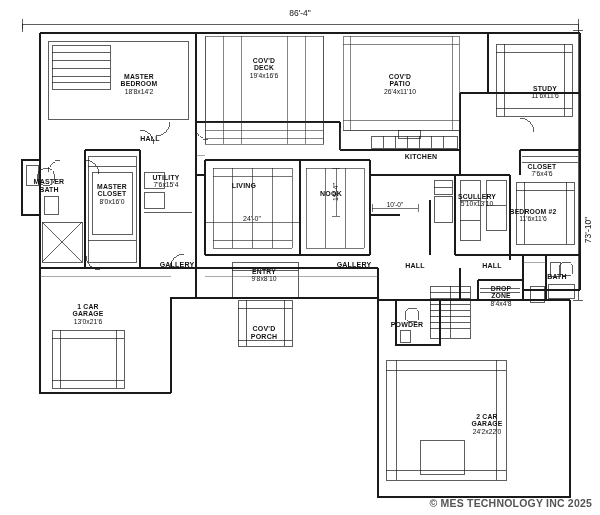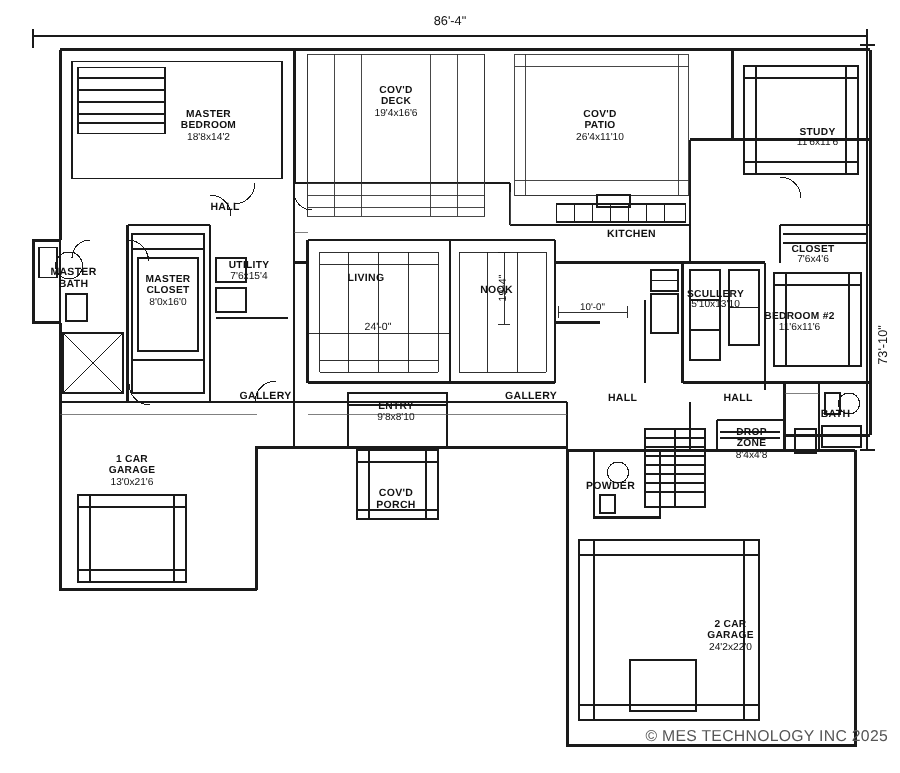--- a/index.html
+++ b/index.html
@@ -28,25 +28,26 @@
     white-space: pre;
     transform: translate(-50%, -50%);
     pointer-events: none;
   }
   .lbl .nm { display: block; font-weight: 700; letter-spacing: 0.2px; }
   .lbl .dm { display: block; font-weight: 400; }
   .rot90 { transform: translate(-50%, -50%) rotate(-90deg); }
   .copyright {
     position: absolute;
     right: 8px;
-    bottom: 18px;
+    bottom: 6px;
     font-size: 10.5px;
     color: #555;
     letter-spacing: 0.2px;
     white-space: nowrap;
+    font-weight: bold;
   }
 </style>
 </head>
 <body>
 
 <svg id="plan" viewBox="0 0 600 515" xmlns="http://www.w3.org/2000/svg">
   <rect x="0" y="0" width="600" height="515" fill="#ffffff"></rect>
 
   <g fill="none" stroke="#1a1a1a" stroke-width="1" shape-rendering="crispEdges">
 

